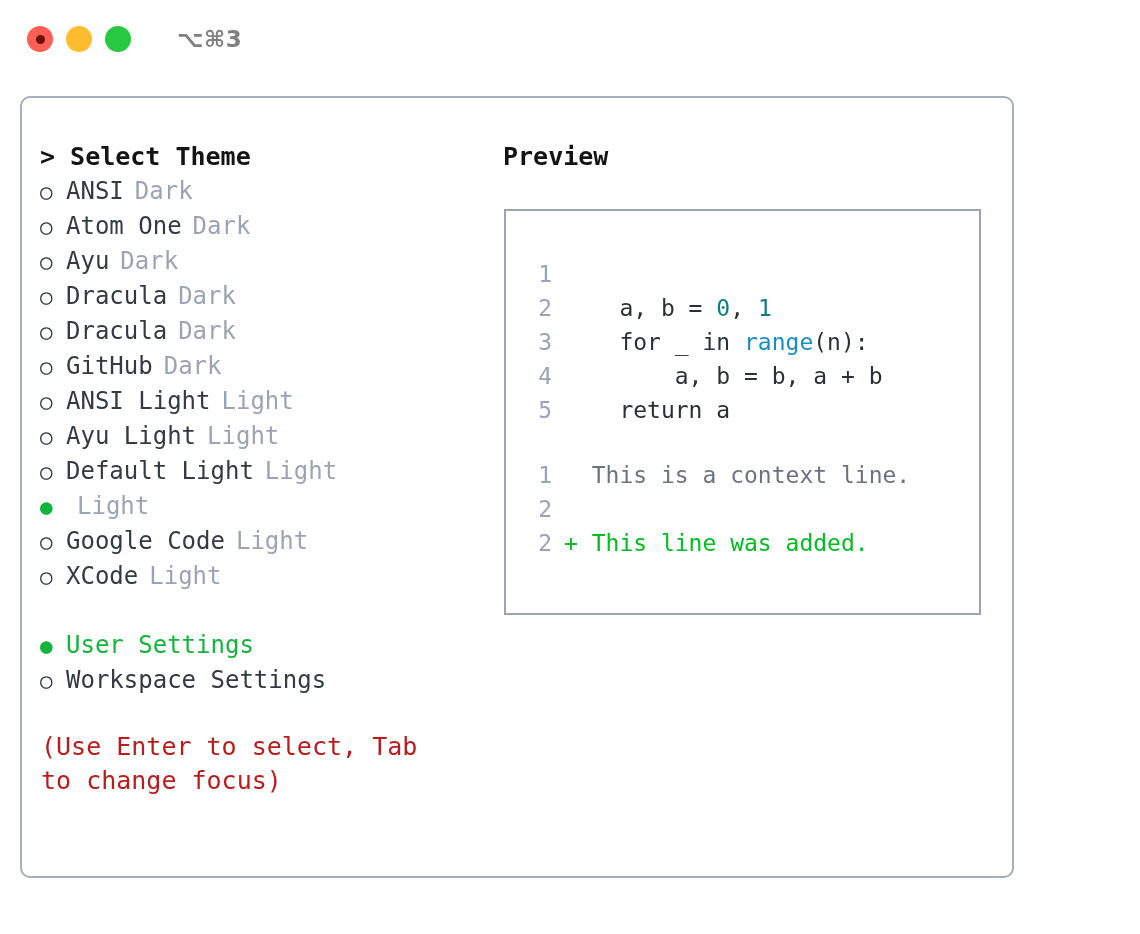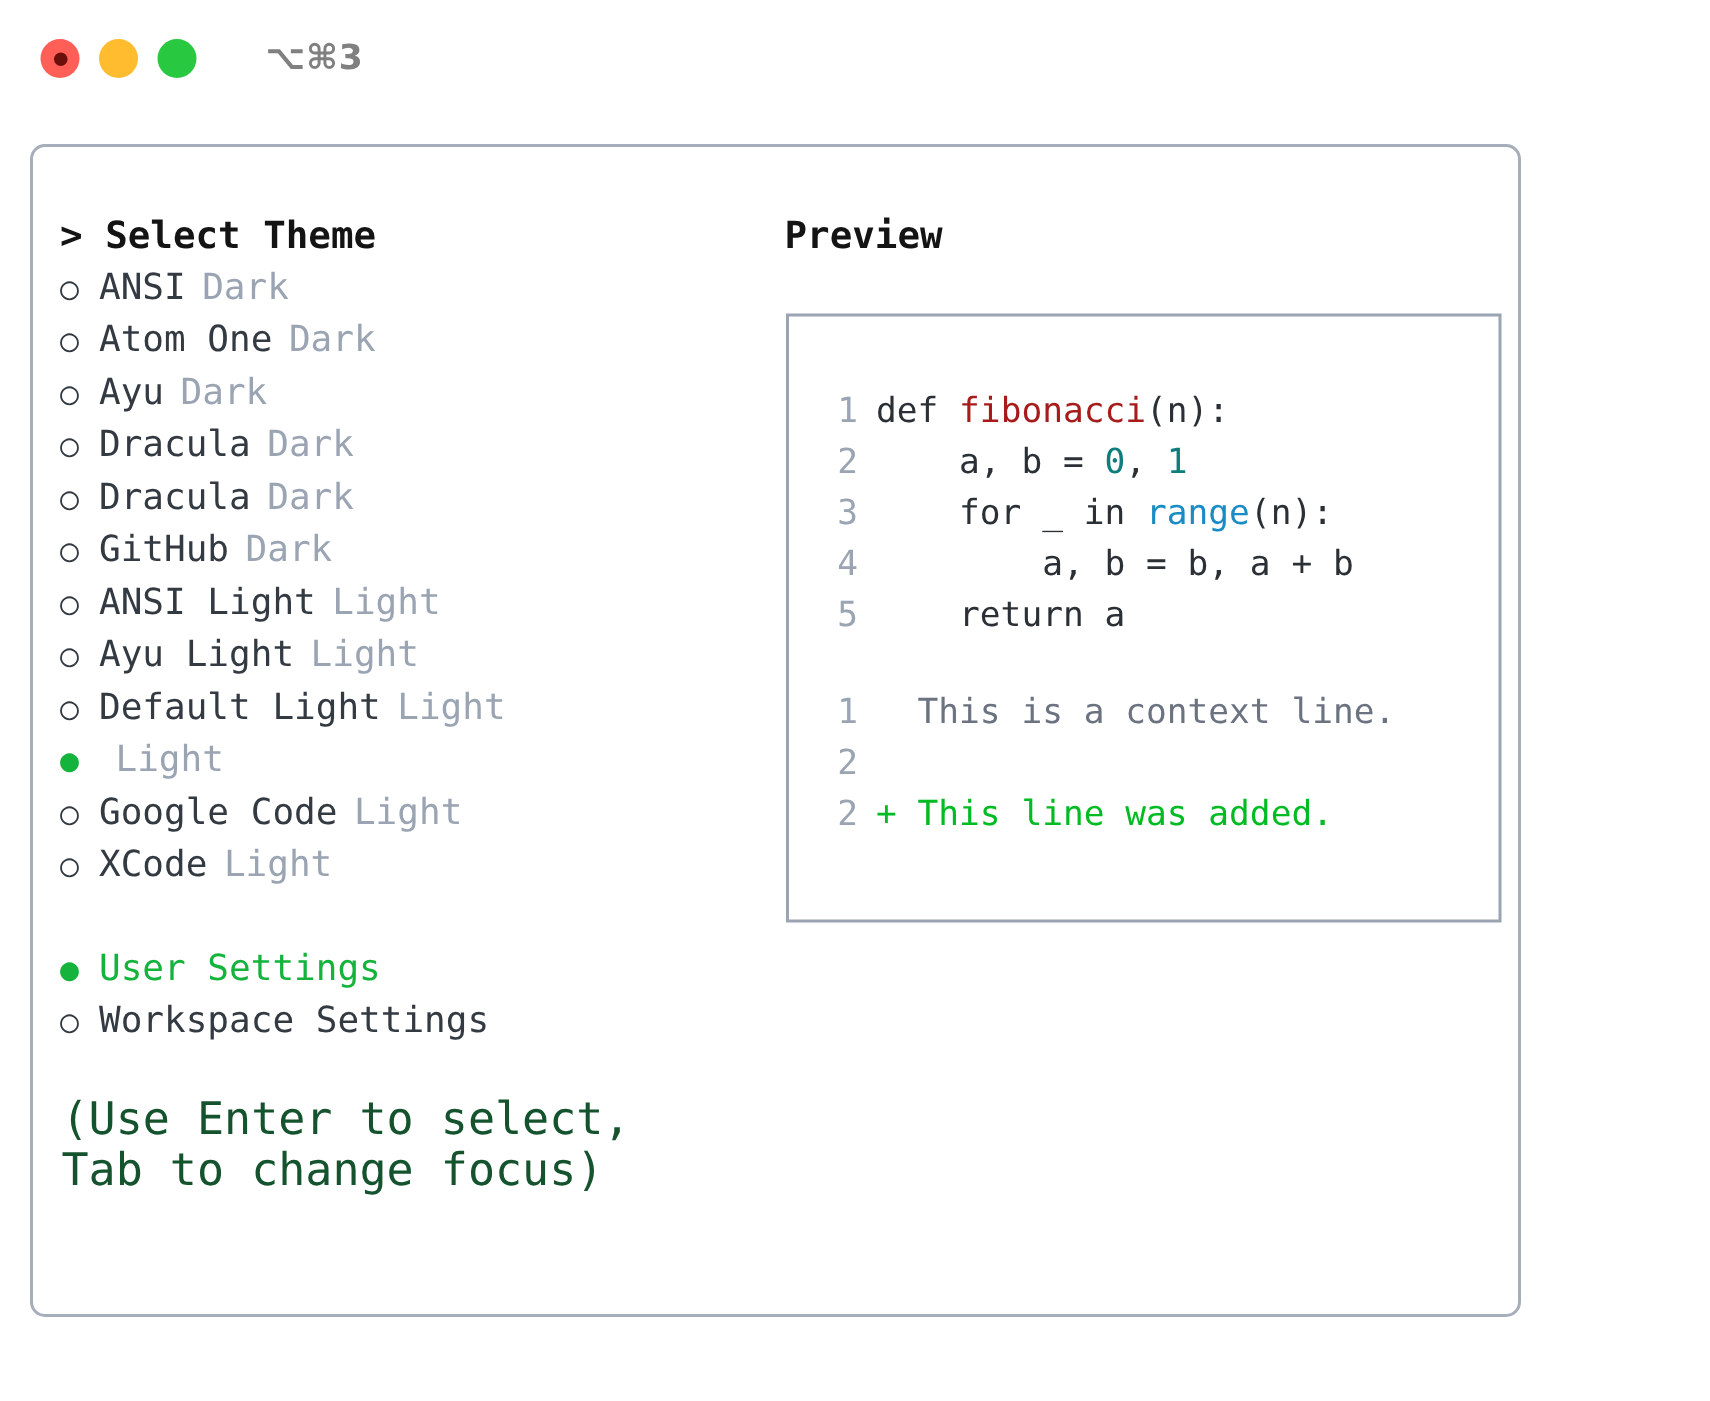--- a/index.html
+++ b/index.html
@@ -56,21 +56,21 @@
   
   .panel {
     position: absolute;
     left: 20px; top: 96px;
     width: 994px; height: 782px;
     border: 2px solid #a6aebc;
     border-radius: 10px;
     background: #ffffff;
   }
 
-  .columns { display: flex; height: 100%; gap: 20px; }
+  .columns { display: flex; height: 100%; }
   .col-left  { width: 480px; padding: 42px 0 0 18px; }
   .col-right { flex: 1; padding: 42px 0 0 0; }
 
   
   .heading {
     font-size: 25px;
     font-weight: 700;
     color: #141414;
     line-height: 34px;
     white-space: pre;
@@ -104,23 +104,23 @@
   
   .applyto-title {
     font-size: 24px;
     line-height: 34px;
     color: #333a42;
     padding-left: 28px;
     white-space: pre;
   }
 
   .hint {
-    font-size: 30px;
-    line-height: 34px;
-    color: #14532d;
+    font-size: 25px;
+    line-height: 34px;
+    color: #b91c1c;
     white-space: pre-wrap;
     width: 405px;
     padding-left: 1px;
   }
 
   
   .codebox {
     margin-left: 2px;
     margin-top: 35px;
     width: 477px;
@@ -203,21 +203,21 @@
         <div class="spacer-md"></div>
 
         <div class="hint">(Use Enter to select, Tab to change focus)</div>
       </div>
 
       <div class="col-right">
         <div class="heading preview">Preview</div>
 
         <div class="codebox">
           <div id="code-lines">
-              <div class="cline"><span class="lno">1</span><span class="ctext"><span>def </span><span class="tok-fn">fibonacci</span><span>(n):</span></span></div>
+              <div class="cline"><span class="lno">1</span></div>
               <div class="cline"><span class="lno">2</span><span class="ctext"><span>    a, b = </span><span class="tok-num">0</span><span>, </span><span class="tok-num">1</span></span></div>
               <div class="cline"><span class="lno">3</span><span class="ctext"><span>    for _ in </span><span class="tok-call">range</span><span>(n):</span></span></div>
               <div class="cline"><span class="lno">4</span><span class="ctext"><span>        a, b = b, a + b</span></span></div>
               <div class="cline"><span class="lno">5</span><span class="ctext"><span>    return a</span></span></div>
             </div>
           <div class="gap"></div>
           <div id="diff-lines">
               <div class="cline"><span class="lno">1</span><span class="diff-ctx">  This is a context line.</span></div>
               <div class="cline"><span class="lno">2</span></div>
               <div class="cline"><span class="lno">2</span><span class="diff-add">+ This line was added.</span></div>

